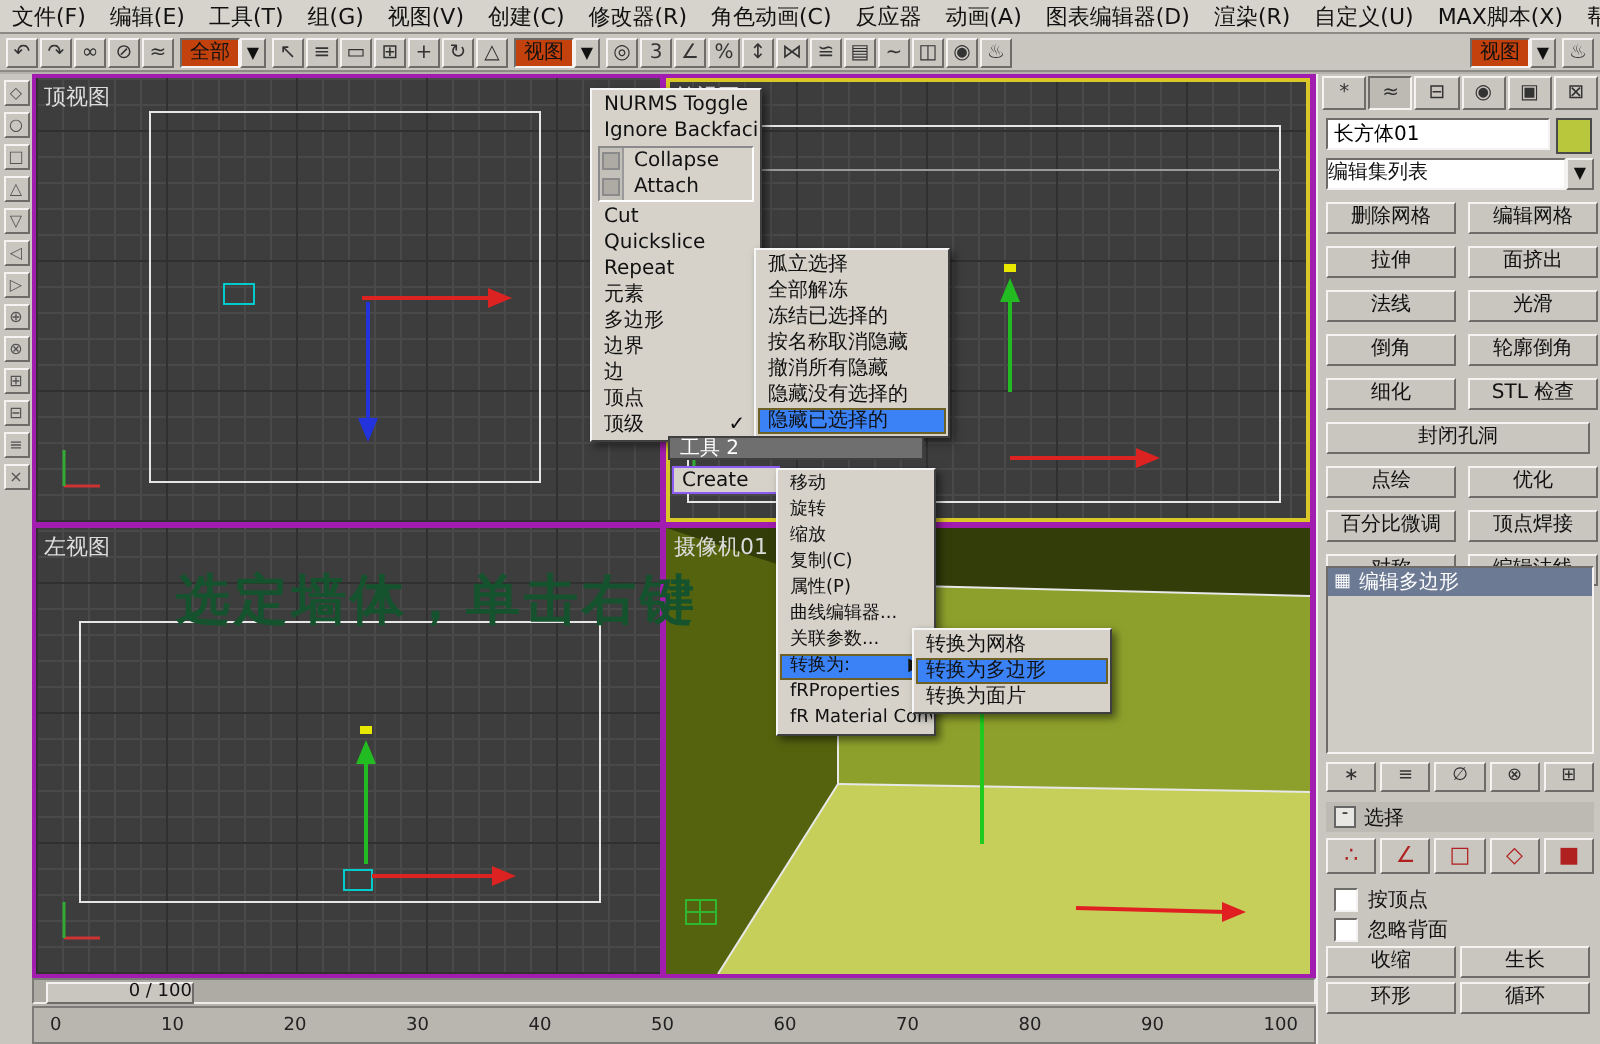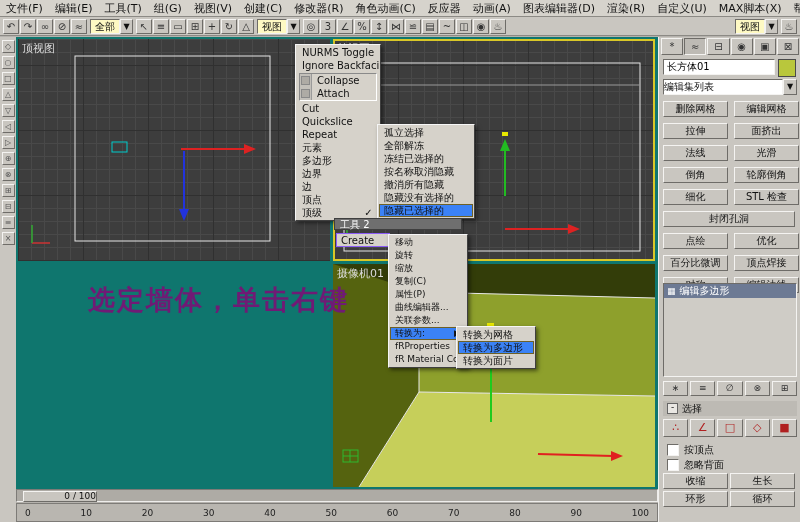--- a/index.html
+++ b/index.html
@@ -12,43 +12,43 @@
   .mi{padding:0 6px;white-space:nowrap}
 
   
   .toolbar{position:absolute;left:0;top:17px;width:800px;height:19px;background:#c9c6c0;
            display:flex;align-items:center;gap:1px;padding:0 3px;box-sizing:border-box;
            border-bottom:1px solid #8c8a85;z-index:3}
   .bevel-up{background:#c9c6c0;border:1px solid #6e6c68;border-top-color:#f4f3f1;border-left-color:#f4f3f1}
   .bevel-dn{background:#bdbab4;border:1px solid #f4f3f1;border-top-color:#6e6c68;border-left-color:#6e6c68}
   .ticon{flex:none;width:16px;height:15px;font-size:10px;line-height:14px;text-align:center;color:#333;box-sizing:border-box}
   .tdrop{flex:none;height:15px;margin:0 2px;display:flex;align-items:center;box-sizing:border-box}
-  .tdrop .val{background:#fef9c3;border:1px solid #6e6c68;border-bottom-color:#f4f3f1;border-right-color:#f4f3f1;
+  .tdrop .val{background:#c2410c;border:1px solid #6e6c68;border-bottom-color:#f4f3f1;border-right-color:#f4f3f1;
               font-size:10px;line-height:13px;padding:0 4px;min-width:30px;height:15px;box-sizing:border-box}
   .tdrop .arr{width:13px;height:15px;font-size:8px;line-height:14px;text-align:center;box-sizing:border-box}
   .tright{margin-left:auto;display:flex;align-items:center;gap:1px}
 
   
   .leftbar{position:absolute;left:0;top:37px;width:16px;bottom:0;background:#c9c6c0;display:flex;
            flex-direction:column;align-items:center;gap:3px;padding-top:3px;z-index:2}
   .lic{width:13px;height:13px;font-size:8px;line-height:12px;text-align:center;color:#555;box-sizing:border-box}
 
   
-  .vpzone{position:absolute;left:16px;top:37px;width:709px;height:452px;background:#0f766e;z-index:1}
+  .vpzone{position:absolute;left:16px;top:37px;width:709px;height:452px;background:#a21caf;z-index:1}
   .vp{position:absolute;background:#3d3d3d;overflow:hidden}
   .vp.grid{background-image:
      repeating-linear-gradient(0deg,#303030 0,#303030 1px,transparent 1px,transparent 65px),
      repeating-linear-gradient(90deg,#303030 0,#303030 1px,transparent 1px,transparent 65px),
      repeating-linear-gradient(0deg,#494949 0,#494949 1px,transparent 1px,transparent 13px),
      repeating-linear-gradient(90deg,#494949 0,#494949 1px,transparent 1px,transparent 13px)}
   .vp.active{outline:2px solid #d9c728;outline-offset:-2px}
   .vp-label{position:absolute;left:4px;top:2px;font-size:11px;color:#dcdcdc;z-index:2;white-space:nowrap}
   .vpsvg{position:absolute;left:0;top:0;width:100%;height:100%}
 
-  .annotation{position:absolute;left:88px;top:282px;font-size:27px;font-weight:bold;color:#701a75;
+  .annotation{position:absolute;left:88px;top:282px;font-size:27px;font-weight:bold;color:#14532d;
               font-family:"DejaVu Serif","Liberation Serif",serif;letter-spacing:2px;z-index:6;white-space:nowrap}
 
   
   .menu{position:absolute;background:#d6d2ca;border:1px solid #3f3f3f;border-top-color:#f6f6f6;border-left-color:#f6f6f6;
         box-shadow:2px 2px 4px rgba(0,0,0,.5);z-index:10;font-size:10px;padding:1px;box-sizing:border-box}
   .menu .it{height:13px;line-height:13px;padding:0 5px;white-space:nowrap;overflow:hidden;display:flex;justify-content:space-between}
   .menu .it span{white-space:nowrap}
   .it.hl{background:#3b82f6;outline:1px solid #6e6126;outline-offset:-1px}
   .lvl{justify-content:flex-end;text-align:right}
   .chk{display:inline-block;width:11px;text-align:center}
@@ -222,20 +222,34 @@
         <line x1="172" y1="157" x2="172" y2="110" stroke="#22bb22" stroke-width="2"></line>
         <polygon points="172,100 167,112 177,112" fill="#22bb22"></polygon>
         <rect x="169" y="93" width="6" height="4" fill="#e8e800"></rect>
         <line x1="172" y1="190" x2="237" y2="190" stroke="#dd2222" stroke-width="2"></line>
         <polygon points="247,190 235,185 235,195" fill="#dd2222"></polygon>
         <line x1="14" y1="204" x2="32" y2="204" stroke="#cc3333" stroke-width="1.5"></line>
         <line x1="14" y1="204" x2="14" y2="186" stroke="#33aa33" stroke-width="1.5"></line>
       </svg>
     </div>
 
+    <div class="vp grid" style="left:2px;top:227px;width:312px;height:223px">
+      <span class="vp-label">左视图</span>
+      <svg class="vpsvg" viewBox="0 0 312 223">
+        <rect x="22" y="47" width="260" height="140" fill="none" stroke="#e6e6e6"></rect>
+        <rect x="154" y="171" width="14" height="10" fill="none" stroke="#00cccc"></rect>
+        <line x1="165" y1="168" x2="165" y2="116" stroke="#22bb22" stroke-width="2"></line>
+        <polygon points="165,106 160,118 170,118" fill="#22bb22"></polygon>
+        <rect x="162" y="99" width="6" height="4" fill="#e8e800"></rect>
+        <line x1="168" y1="174" x2="230" y2="174" stroke="#dd2222" stroke-width="2"></line>
+        <polygon points="240,174 228,169 228,179" fill="#dd2222"></polygon>
+        <line x1="14" y1="205" x2="32" y2="205" stroke="#cc3333" stroke-width="1.5"></line>
+        <line x1="14" y1="205" x2="14" y2="187" stroke="#33aa33" stroke-width="1.5"></line>
+      </svg>
+    </div>
 
     <div class="vp" style="left:317px;top:227px;width:322px;height:223px">
       <svg class="vpsvg" viewBox="0 0 322 223">
         <rect width="322" height="223" fill="#424d0d"></rect>
         <polygon points="0,0 322,0 322,34 86,28" fill="#333d09"></polygon>
         <polygon points="86,28 322,34 322,132 86,128" fill="#8ea02c"></polygon>
         <polygon points="86,128 322,132 322,223 26,223" fill="#c6cf5a"></polygon>
         <polygon points="0,0 86,28 86,128 26,223 0,223" fill="#55630f"></polygon>
         <polyline points="322,34 86,28 86,128 26,223" fill="none" stroke="#e8e8e8"></polyline>
         <line x1="86" y1="128" x2="322" y2="132" stroke="#e8e8e8"></line>
@@ -397,21 +411,21 @@
         <span>fRProperties</span>
         <span></span>
       </div>
 
       <div class="it">
         <span>fR Material Converter</span>
         <span></span>
       </div>
     </div>
 
-  <div class="menu" style="left:456px;top:326px;width:80px;z-index:11">
+  <div class="menu" style="left:456px;top:314px;width:100px;z-index:11">
 
       <div class="it">
         <span>转换为网格</span>
       </div>
 
       <div class="it hl">
         <span>转换为多边形</span>
       </div>
 
       <div class="it">

